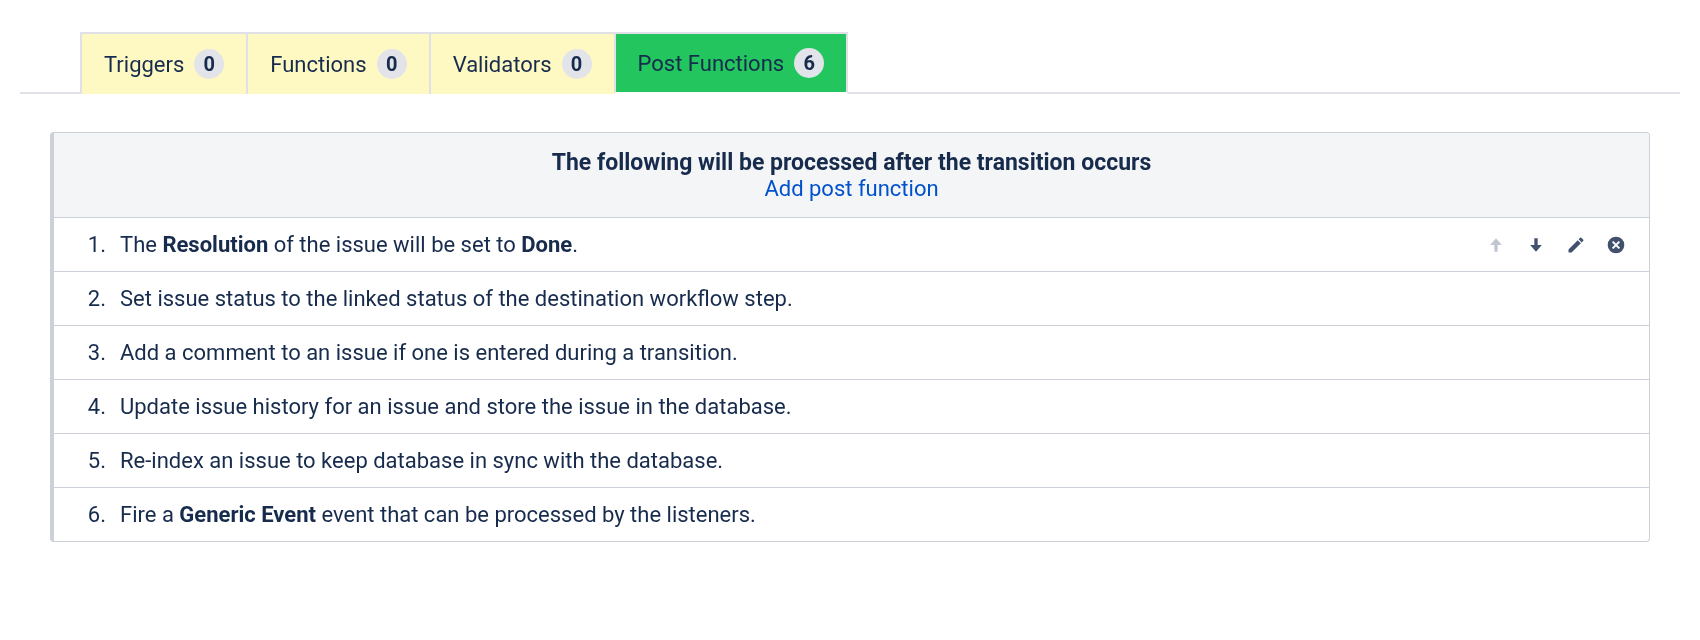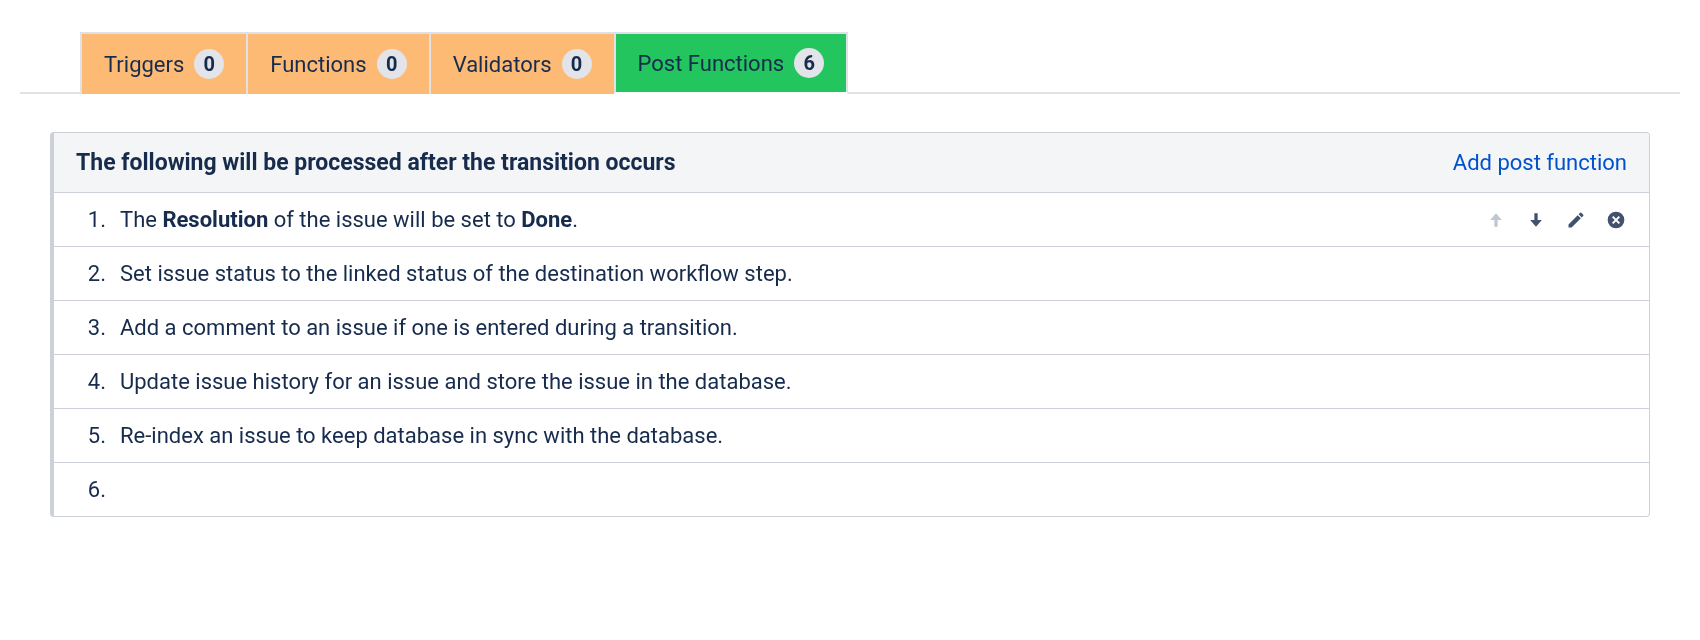--- a/index.html
+++ b/index.html
@@ -21,21 +21,21 @@
     display: flex;
     align-items: stretch;
     border-bottom: 2px solid #dfe1e6;
     padding-left: 60px;
   }
   .tab {
     display: flex;
     align-items: center;
     gap: 10px;
     padding: 14px 22px;
-    background: #fdba74;
+    background: #fef9c3;
     border: 2px solid #dfe1e6;
     border-bottom: none;
     margin-right: -2px;
     cursor: pointer;
     color: #172B4D;
     font-size: 22px;
     position: relative;
     top: 2px;
   }
   .tab.active {
@@ -65,20 +65,21 @@
     border-left: 4px solid #ccd0d8;
     overflow: hidden;
   }
   .panel-header {
     display: flex;
     align-items: center;
     justify-content: space-between;
     background: #f4f5f7;
     padding: 16px 22px;
     border-bottom: 1px solid #ccd0d8;
+    flex-direction: column;
   }
   .panel-title {
     font-weight: 700;
     color: #172B4D;
     font-size: 23px;
   }
   .add-link {
     color: #0052cc;
     cursor: pointer;
     font-size: 22px;
@@ -181,17 +182,18 @@
         <div class="row">
           <div class="num">4.</div>
           <div class="desc"><span>Update issue history for an issue and store the issue in the database.</span></div>
         </div>
         <div class="row">
           <div class="num">5.</div>
           <div class="desc"><span>Re-index an issue to keep database in sync with the database.</span></div>
         </div>
         <div class="row">
           <div class="num">6.</div>
+          <div class="desc"><span>Fire a </span><b>Generic Event</b><span> event that can be processed by the listeners.</span></div>
         </div>
       </div>
   </div>
 
 </div>
 
 </body></html>

